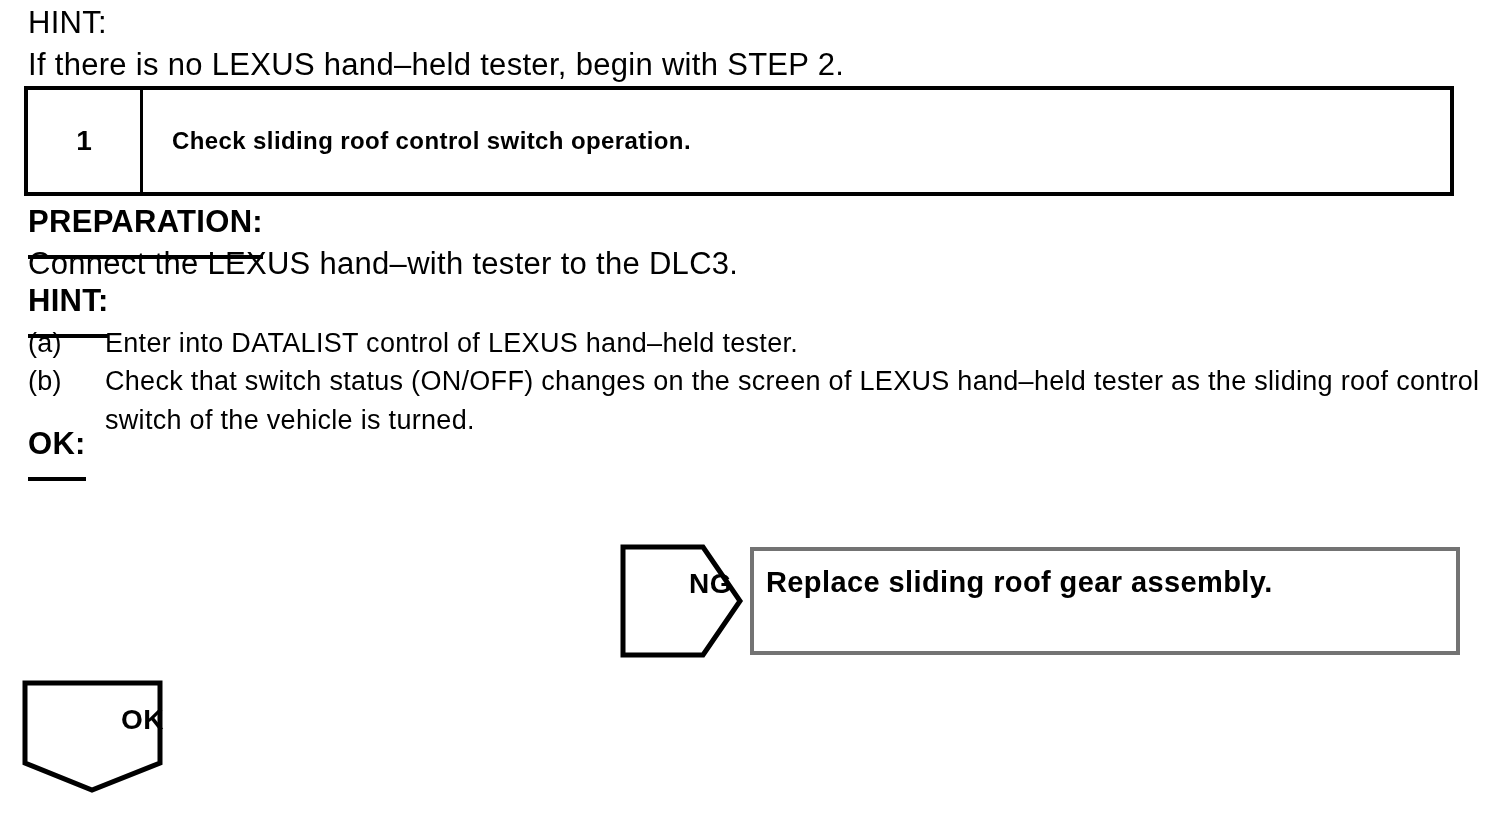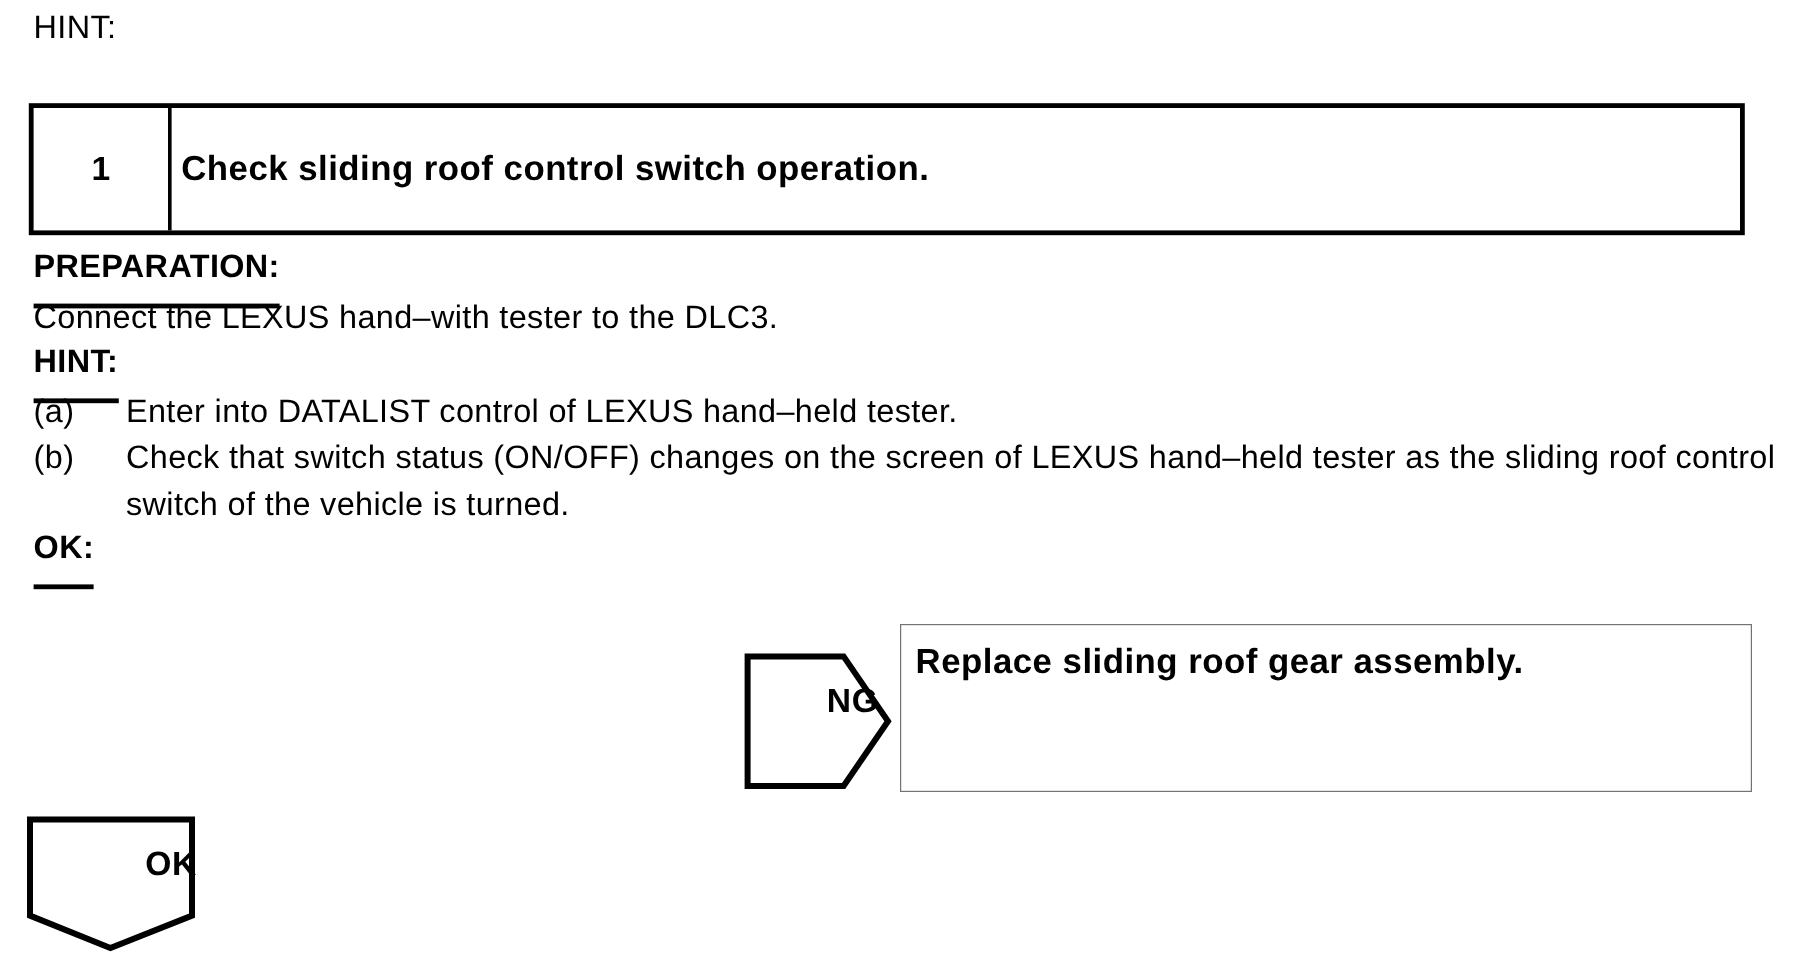--- a/index.html
+++ b/index.html
@@ -8,21 +8,21 @@
     width: 1504px;
     height: 816px;
     background: #ffffff;
     color: #000000;
     font-family: "Liberation Sans", sans-serif;
     overflow: hidden;
   }
   .t {
     position: absolute;
     left: 28px;
-    font-size: 27px;
+    font-size: 31px;
     line-height: 32px;
     letter-spacing: 0.3px;
     white-space: nowrap;
   }
   .bold { font-weight: 700; }
   .u {
     border-bottom: 4px solid #000;
     padding-bottom: 16px;
   }
   
@@ -44,22 +44,22 @@
     display: flex;
     align-items: center;
     justify-content: center;
     font-size: 28px;
     font-weight: 700;
   }
   .step-title {
     flex: 1;
     display: flex;
     align-items: center;
-    padding-left: 8px;
-    font-size: 29px;
+    padding-left: 29px;
+    font-size: 24px;
     font-weight: 700;
     letter-spacing: 0.4px;
     border-radius: 25px;
   }
   
   .check-item {
     position: absolute;
     left: 28px;
     display: flex;
     font-size: 27px;
@@ -79,41 +79,42 @@
   .connector-label {
     position: absolute;
     font-size: 28px;
     font-weight: 700;
     letter-spacing: 0.5px;
     text-align: right;
   }
   .ng-box {
     position: absolute;
     left: 750px;
-    top: 520px;
+    top: 547px;
     width: 710px;
-    height: 140px;
-    border: 1px solid #737373;
+    height: 108px;
+    border: 4px solid #737373;
     box-sizing: border-box;
     background: #fff;
   }
   .ng-box-text {
     padding: 15px 0 0 12px;
     font-size: 29px;
     font-weight: 700;
     letter-spacing: 0.4px;
     white-space: nowrap;
   }
 </style>
 </head>
 <body>
 
 <div class="page">
 
   <div class="t" style="top:7px;">HINT:</div>
+  <div class="t" style="top:49px;">If there is no LEXUS hand–held tester, begin with STEP 2.</div>
 
   <div class="step-box">
     <div class="step-num">1</div>
     <div class="step-title">Check sliding roof control switch operation.</div>
   </div>
 
   <div class="t bold" style="top:206px;">
     <span class="u">PREPARATION:</span>
   </div>
   <div class="t" style="top:248px;">Connect the LEXUS hand–with tester to the DLC3.</div>
@@ -125,21 +126,21 @@
   <div class="check-item" style="top:324px;">
     <span class="check-marker">(a)</span>
     <span class="check-text" style="white-space:nowrap;">Enter into DATALIST control of LEXUS hand–held tester.</span>
   </div>
 
   <div class="check-item" style="top:362px;">
     <span class="check-marker">(b)</span>
     <span class="check-text">Check that switch status (ON/OFF) changes on the screen of LEXUS hand–held tester as the sliding roof control switch of the vehicle is turned.</span>
   </div>
 
-  <div class="t bold" style="top:440px;">
+  <div class="t bold" style="top:428px;">
     <span class="u">OK:</span>
   </div>
 
   <svg class="connector-svg" style="left:620px; top:544px;" width="125" height="115" viewBox="0 0 125 115">
     <polygon points="3,3 83,3 120,57 83,111 3,111"></polygon>
   </svg>
   <div class="connector-label" style="left:620px; top:568px; width:112px;">NG</div>
 
   <div class="ng-box">
     <div class="ng-box-text">Replace sliding roof gear assembly.</div>

